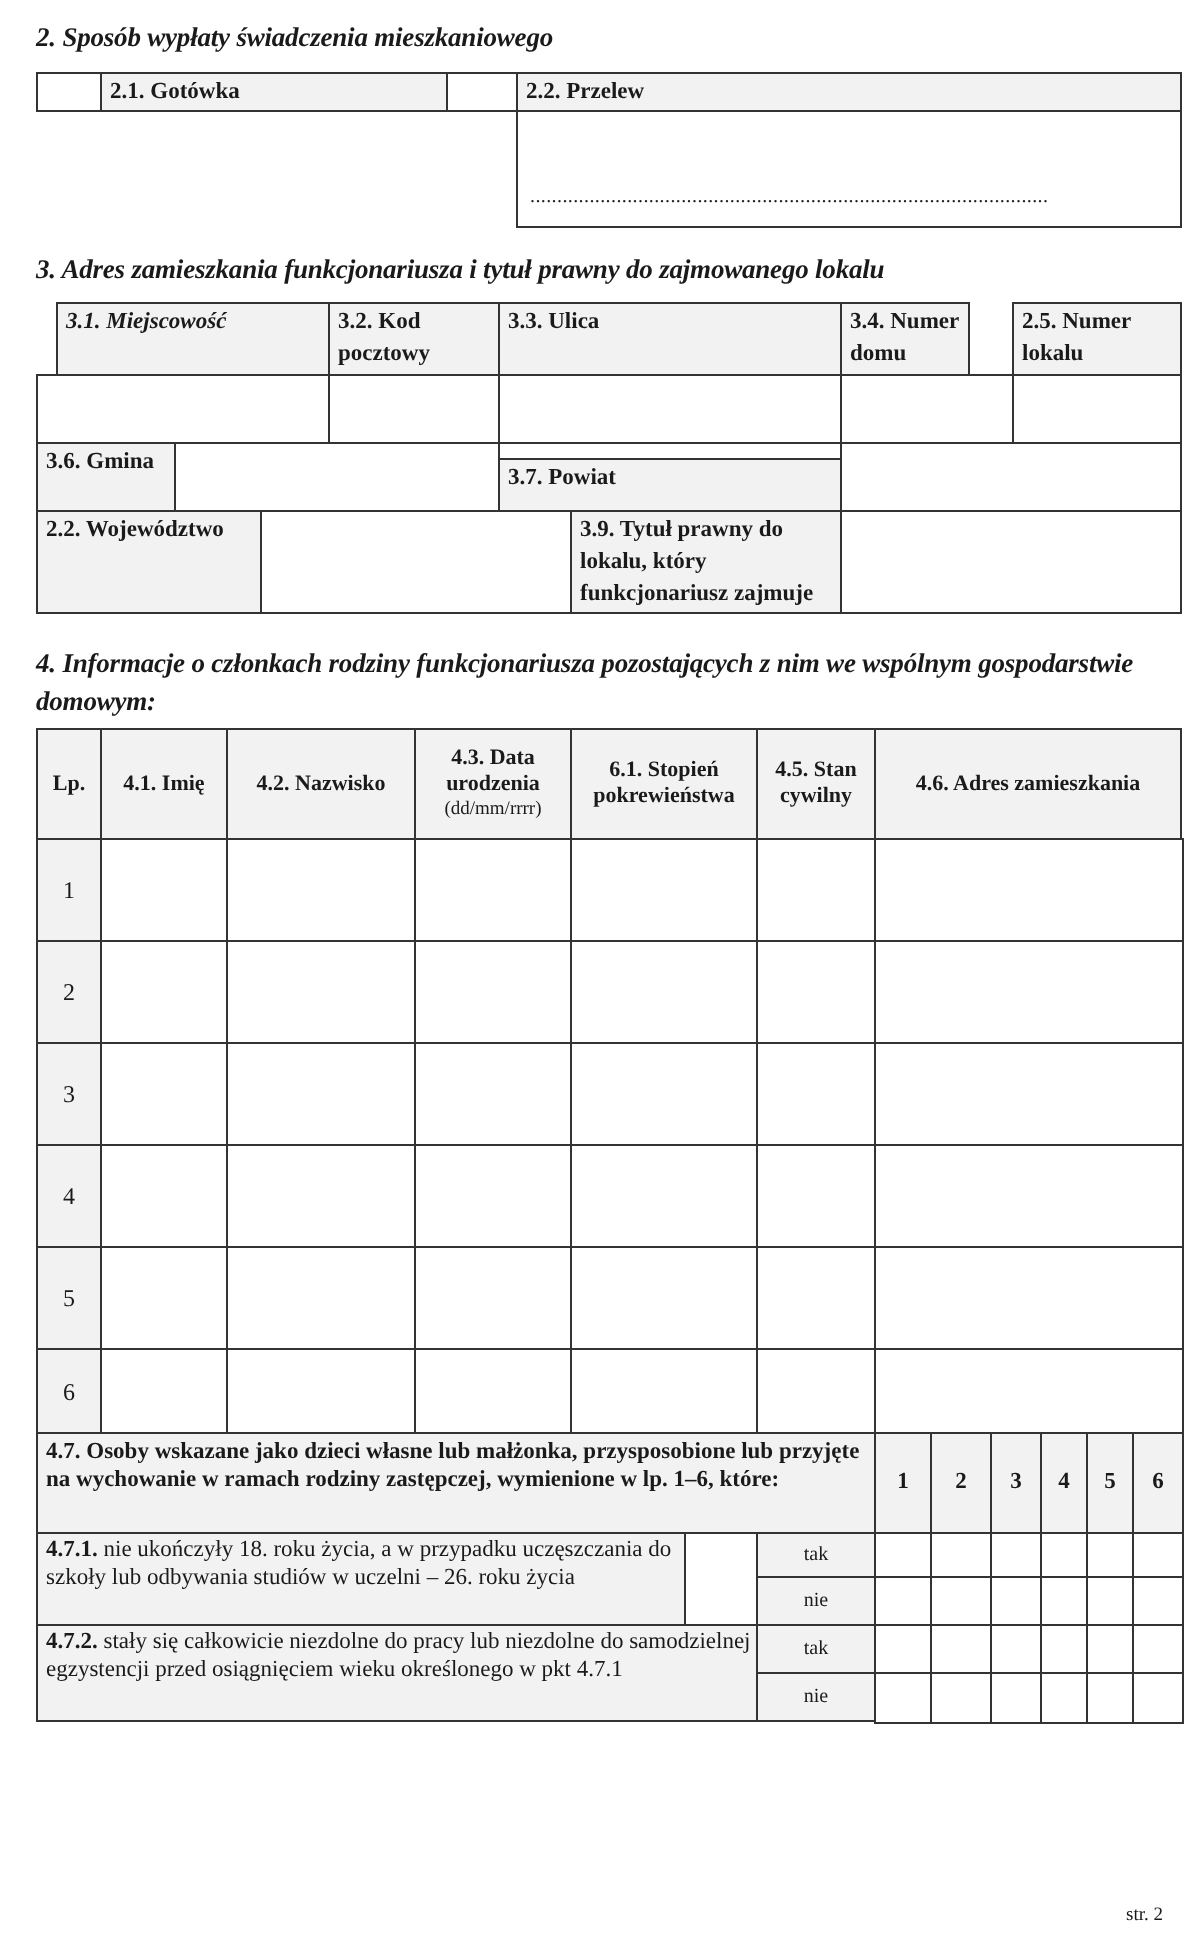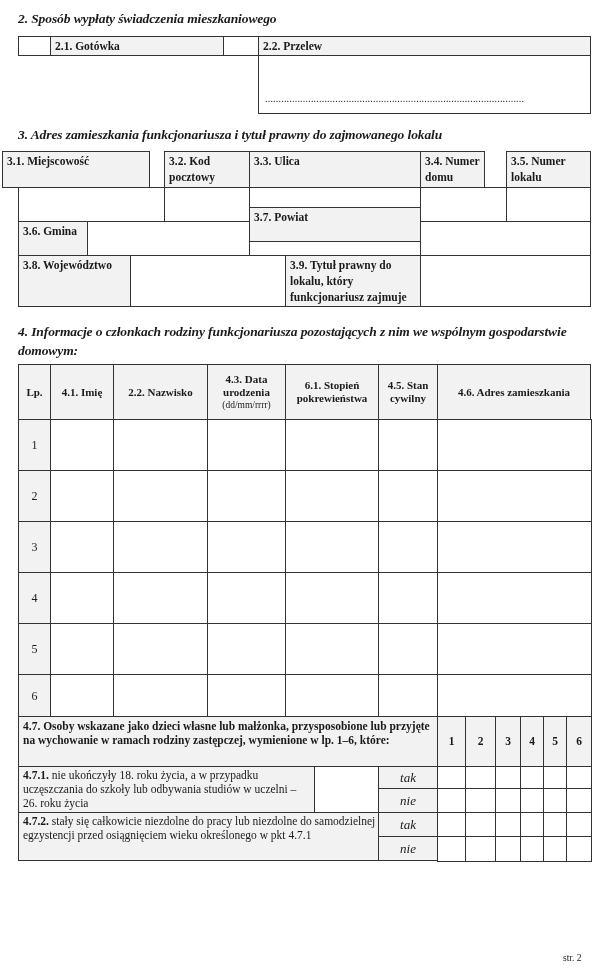--- a/index.html
+++ b/index.html
@@ -8,64 +8,64 @@
   .abs { position:absolute; box-sizing:border-box; }
   .h { font-weight:bold; font-size:13.5px; letter-spacing:-0.1px;font-style:italic; }
   .cell { position:absolute; box-sizing:border-box; border:1px solid #333; background:#fff; }
   .grey { background:#f3f2f2; }
   .lbl { font-weight:bold; font-size:11.5px; line-height:16px; padding:1px 4px; }
   .center { display:flex; align-items:center; justify-content:center; text-align:center; }
   .num { font-size:12px; }
   .th { font-weight:bold; font-size:11px; line-height:13px; }
   .small { font-weight:normal; font-size:9.5px; }
   .txt { font-size:12px; line-height:14px; padding:1px 4px; }
-  .tn { font-size:13px;font-style:italic; }
+  .tn { font-size:10px; }
 </style>
 </head>
 <body>
 
 <div class="abs h" style="left:18px;top:11px;">2. Sposób wypłaty świadczenia mieszkaniowego</div>
 
 <div class="cell" style="left:18px;top:36px;width:33px;height:20px;"></div>
 <div class="cell grey lbl" style="left:50px;top:36px;width:174px;height:20px;">2.1. Gotówka</div>
 <div class="cell" style="left:223px;top:36px;width:36px;height:20px;"></div>
 <div class="cell grey lbl" style="left:258px;top:36px;width:333px;height:20px;">2.2. Przelew</div>
 <div class="cell" style="left:258px;top:55px;width:333px;height:59px;">
   <div class="abs" style="left:6px;top:37px;width:320px;overflow:hidden;white-space:nowrap;font-size:10px;letter-spacing:0.2px;">................................................................................................</div>
 </div>
 
 <div class="abs h" style="left:18px;top:127px;">3. Adres zamieszkania funkcjonariusza i tytuł prawny do zajmowanego lokalu</div>
 
-<div class="cell grey lbl" style="left:2px;top:151px;width:148px;height:37px;">3.1. Miejscowość</div>
+<div class="cell grey lbl" style="left:28px;top:151px;width:148px;height:37px;font-style:italic;">3.1. Miejscowość</div>
 <div class="cell grey lbl" style="left:164px;top:151px;width:86px;height:37px;">3.2. Kod pocztowy</div>
 <div class="cell grey lbl" style="left:249px;top:151px;width:172px;height:37px;">3.3. Ulica</div>
 <div class="cell grey lbl" style="left:420px;top:151px;width:65px;height:37px;">3.4. Numer domu</div>
-<div class="cell grey lbl" style="left:506px;top:151px;width:85px;height:37px;">3.5. Numer lokalu</div>
+<div class="cell grey lbl" style="left:506px;top:151px;width:85px;height:37px;">2.5. Numer lokalu</div>
 
 <div class="cell" style="left:18px;top:187px;width:147px;height:35px;"></div>
 <div class="cell" style="left:164px;top:187px;width:86px;height:35px;"></div>
 <div class="cell" style="left:249px;top:187px;width:172px;height:35px;"></div>
 <div class="cell" style="left:420px;top:187px;width:87px;height:35px;"></div>
 <div class="cell" style="left:506px;top:187px;width:85px;height:35px;"></div>
 
 <div class="cell grey lbl" style="left:18px;top:221px;width:70px;height:35px;">3.6. Gmina</div>
 <div class="cell" style="left:87px;top:221px;width:163px;height:35px;"></div>
-<div class="cell grey lbl" style="left:249px;top:207px;width:172px;height:35px;">3.7. Powiat</div>
+<div class="cell grey lbl" style="left:249px;top:229px;width:172px;height:35px;">3.7. Powiat</div>
 <div class="cell" style="left:420px;top:221px;width:171px;height:35px;"></div>
 
-<div class="cell grey lbl" style="left:18px;top:255px;width:113px;height:52px;">3.8. Województwo</div>
+<div class="cell grey lbl" style="left:18px;top:255px;width:113px;height:52px;">2.2. Województwo</div>
 <div class="cell" style="left:130px;top:255px;width:156px;height:52px;"></div>
 <div class="cell grey lbl" style="left:285px;top:255px;width:136px;height:52px;padding-right:2px;">3.9. Tytuł prawny do lokalu, który funkcjonariusz zajmuje</div>
 <div class="cell" style="left:420px;top:255px;width:171px;height:52px;"></div>
 
 <div class="abs h" style="left:18px;top:322px;width:575px;line-height:19px;">4. Informacje o członkach rodziny funkcjonariusza pozostających z nim we wspólnym gospodarstwie domowym:</div>
 
 <div class="cell grey th center" style="left:18px;top:364px;width:33px;height:56px;">Lp.</div>
 <div class="cell grey th center" style="left:50px;top:364px;width:64px;height:56px;">4.1. Imię</div>
-<div class="cell grey th center" style="left:113px;top:364px;width:95px;height:56px;">2.2. Nazwisko</div>
+<div class="cell grey th center" style="left:113px;top:364px;width:95px;height:56px;">4.2. Nazwisko</div>
 <div class="cell grey th center" style="left:207px;top:364px;width:79px;height:56px;flex-direction:column;">
   <span style="width:55px;">4.3. Data urodzenia</span>
   <span class="small">(dd/mm/rrrr)</span>
 </div>
 <div class="cell grey th center" style="left:285px;top:364px;width:94px;height:56px;">6.1. Stopień pokrewieństwa</div>
 <div class="cell grey th center" style="left:378px;top:364px;width:60px;height:56px;padding:0 6px;">4.5. Stan cywilny</div>
 <div class="cell grey th center" style="left:437px;top:364px;width:154px;height:56px;">4.6. Adres zamieszkania</div>
 
 <div id="rows">
     <div class="cell grey center num" style="left: 18px; top: 419px; width: 33px; height: 52px;">1</div>
@@ -115,21 +115,21 @@
 <div class="cell grey th" style="left:18px;top:716px;width:420px;height:51px;font-size:11.5px;line-height:14px;padding:2px 4px;">4.7. Osoby wskazane jako dzieci własne lub małżonka, przysposobione lub przyjęte na wychowanie w ramach rodziny zastępczej, wymienione w lp. 1–6, które:</div>
 <div id="q47nums">
     <div class="cell grey center th" style="left: 437px; top: 716px; width: 29px; height: 51px; font-size: 11.5px;">1</div>
     <div class="cell grey center th" style="left: 465px; top: 716px; width: 31px; height: 51px; font-size: 11.5px;">2</div>
     <div class="cell grey center th" style="left: 495px; top: 716px; width: 26px; height: 51px; font-size: 11.5px;">3</div>
     <div class="cell grey center th" style="left: 520px; top: 716px; width: 24px; height: 51px; font-size: 11.5px;">4</div>
     <div class="cell grey center th" style="left: 543px; top: 716px; width: 24px; height: 51px; font-size: 11.5px;">5</div>
     <div class="cell grey center th" style="left: 566px; top: 716px; width: 26px; height: 51px; font-size: 11.5px;">6</div>
   </div>
 
-<div class="cell grey txt" style="left:18px;top:766px;width:297px;height:47px;font-size:11.5px;line-height:14px;"><b>4.7.1.</b><span> nie ukończyły 18. roku życia, a w przypadku uczęszczania do szkoły lub odbywania studiów w uczelni – 26. roku życia</span></div>
+<div class="cell grey txt" style="left:18px;top:766px;width:325px;height:47px;font-size:11.5px;line-height:14px;"><b>4.7.1.</b><span> nie ukończyły 18. roku życia, a w przypadku uczęszczania do szkoły lub odbywania studiów w uczelni – 26. roku życia</span></div>
 <div class="cell grey center tn" style="left:378px;top:766px;width:60px;height:23px;">tak</div>
 <div class="cell grey center tn" style="left:378px;top:788px;width:60px;height:25px;">nie</div>
 
 <div class="cell grey txt" style="left:18px;top:812px;width:376px;height:49px;font-size:11.5px;line-height:14px;"><b>4.7.2.</b><span> stały się całkowicie niezdolne do pracy lub niezdolne do samodzielnej egzystencji przed osiągnięciem wieku określonego w pkt 4.7.1</span></div>
 <div class="cell grey center tn" style="left:378px;top:812px;width:60px;height:25px;">tak</div>
 <div class="cell grey center tn" style="left:378px;top:836px;width:60px;height:25px;">nie</div>
 
 <div id="checkgrid">
     <div class="cell" style="left: 437px; top: 766px; width: 29px; height: 23px;"></div>
     <div class="cell" style="left: 465px; top: 766px; width: 31px; height: 23px;"></div>

